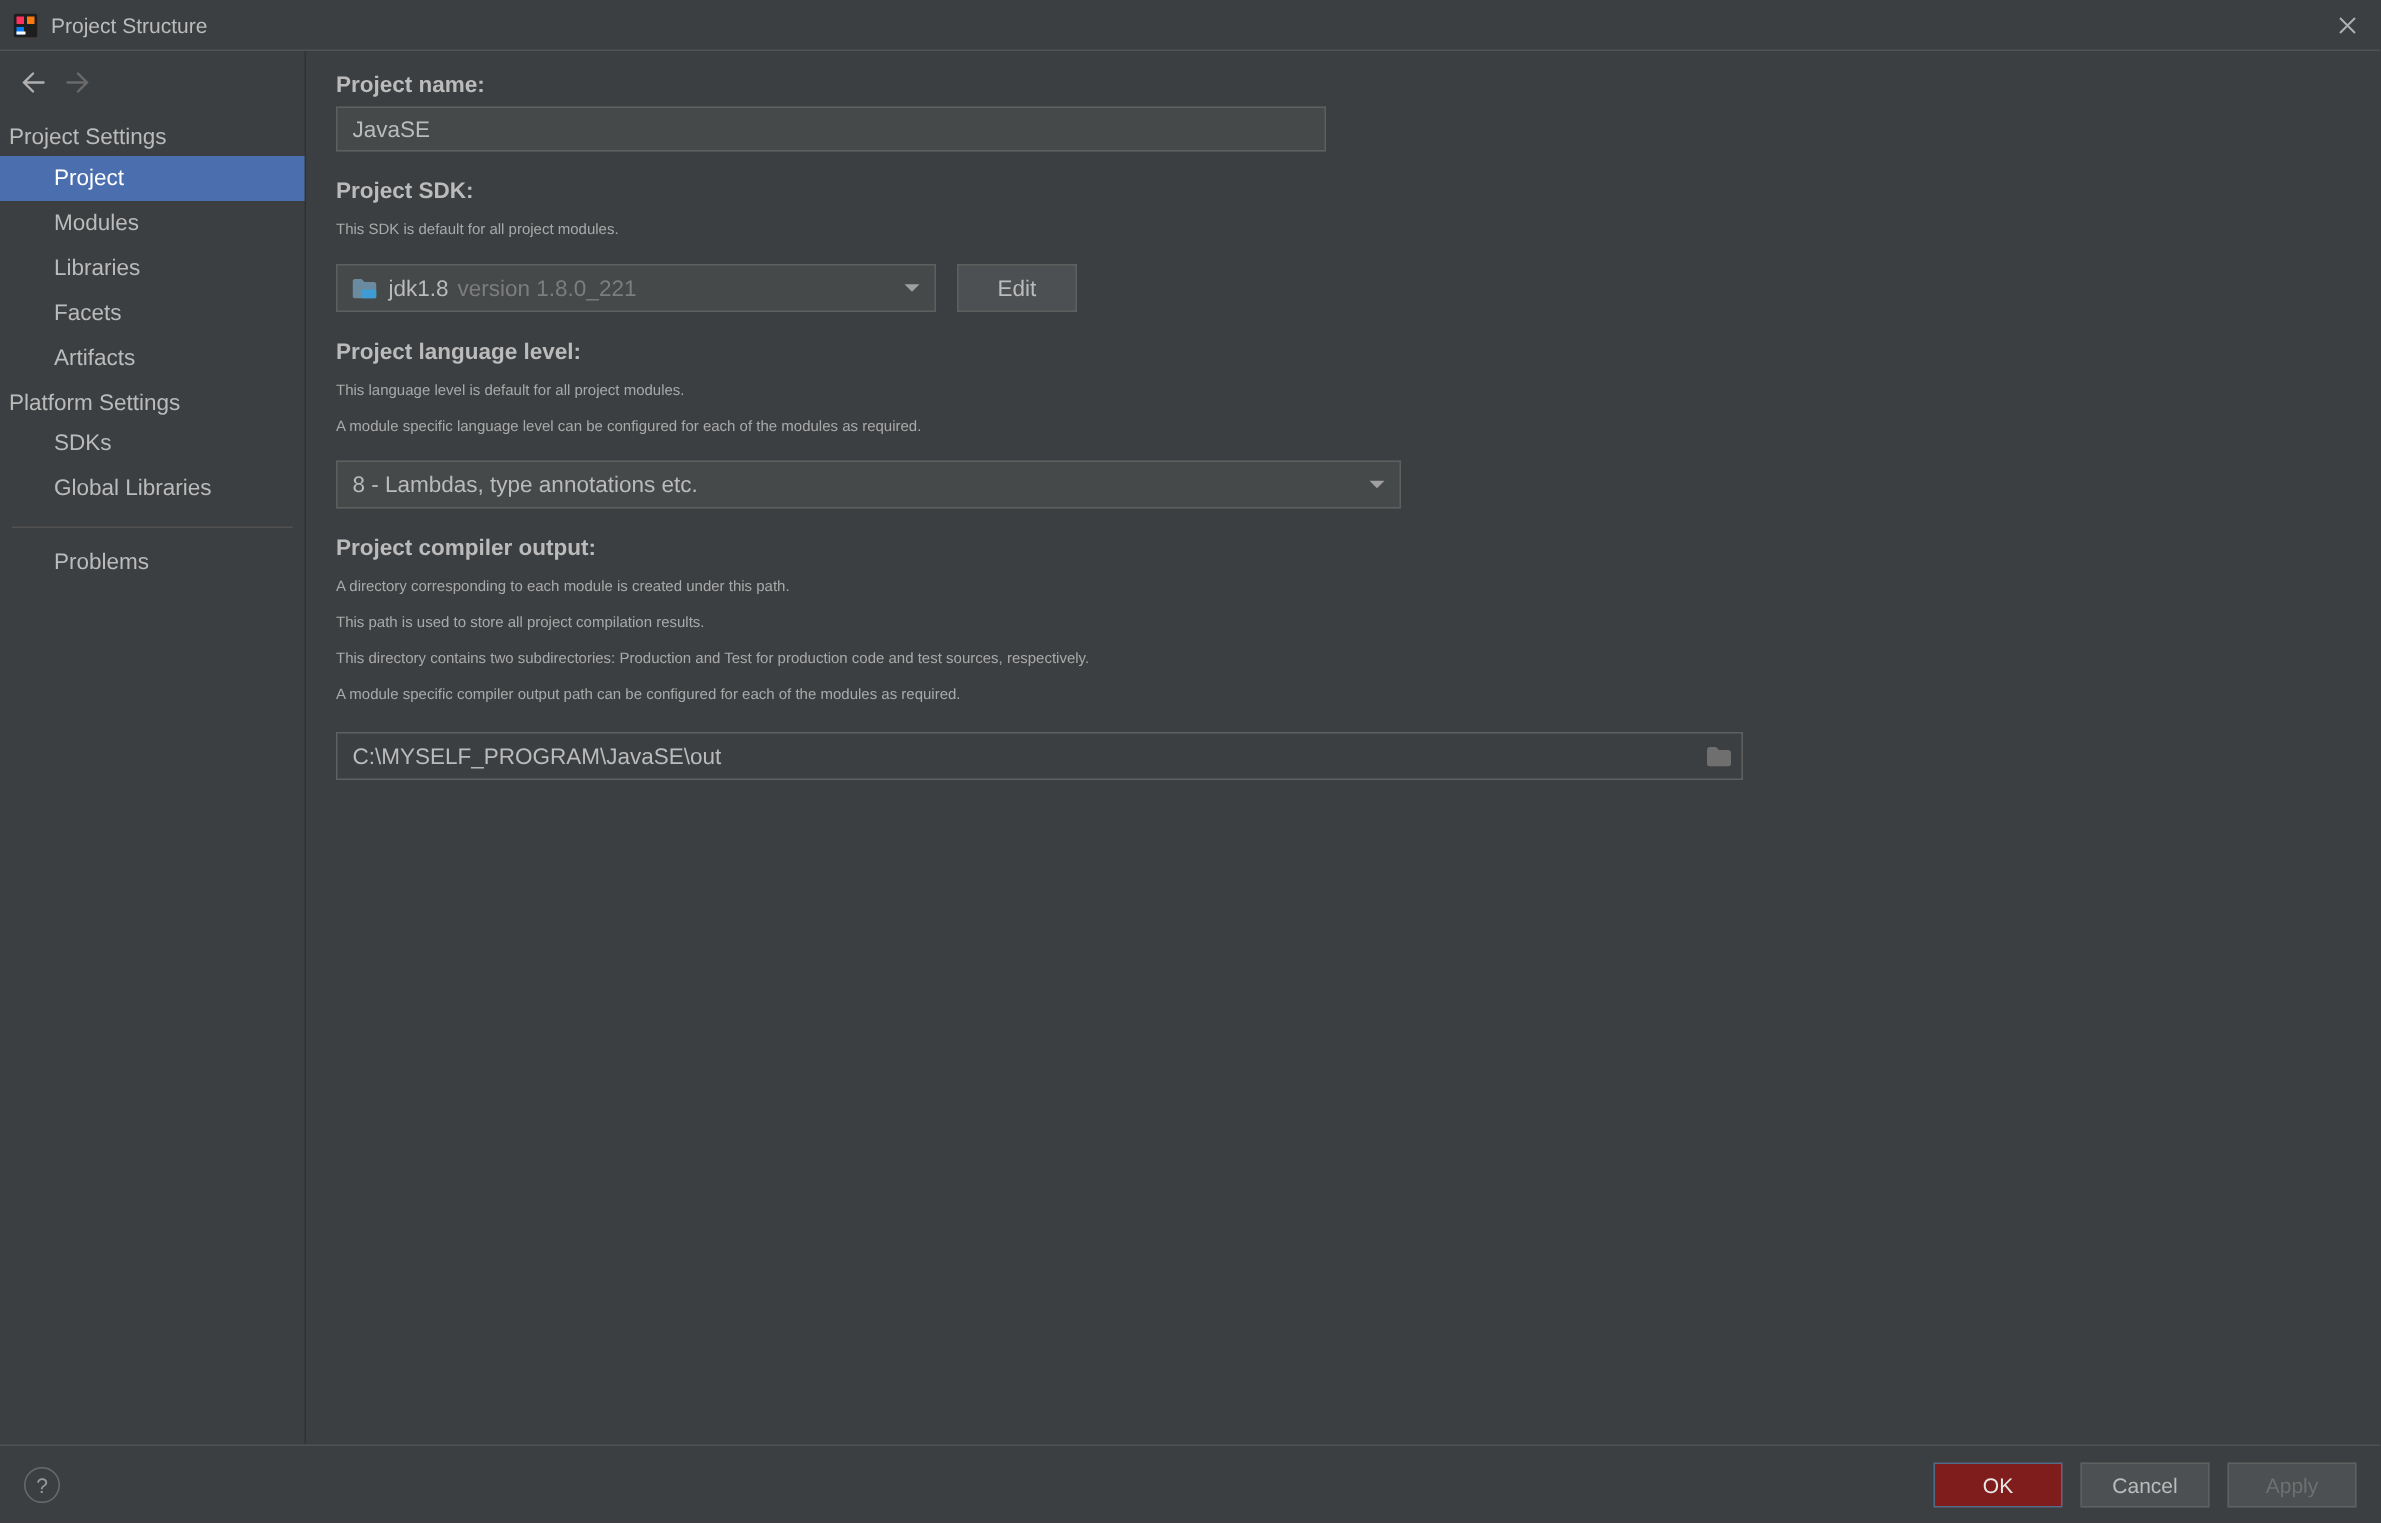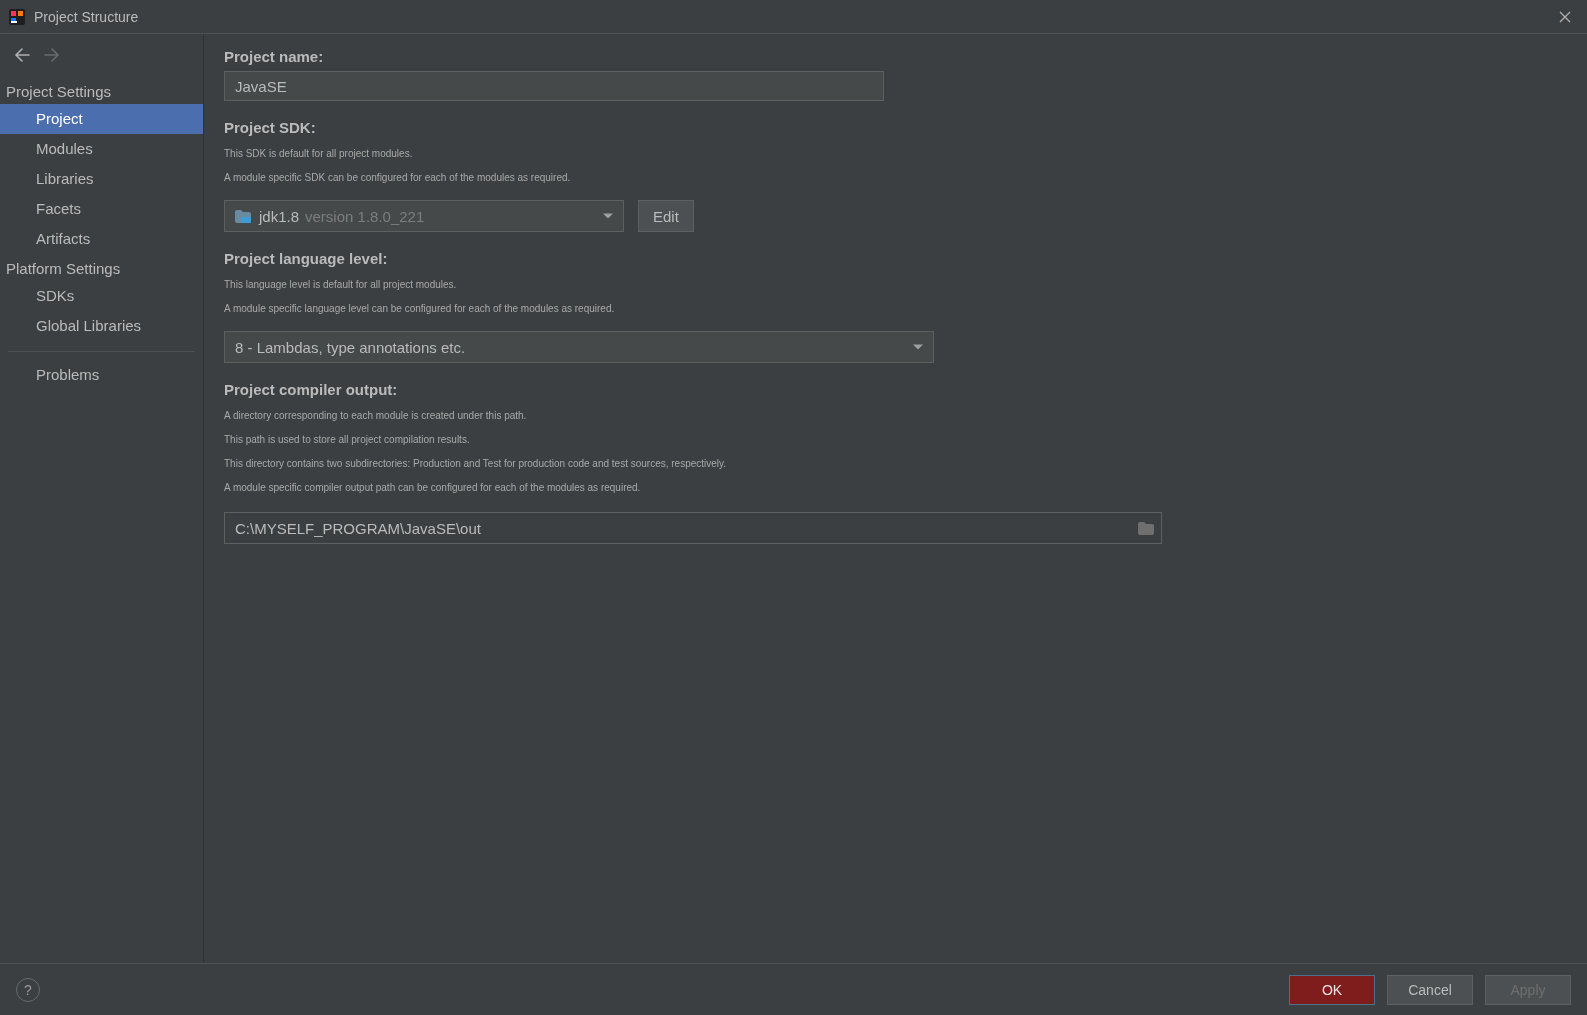--- a/index.html
+++ b/index.html
@@ -156,21 +156,21 @@
   .sdk-dropdown { width: 400px; }
   .lang-dropdown { width: 710px; }
   .dd-icon {
     display: inline-flex;
     margin-right: 8px;
   }
   .dd-main { color: #bbbbbb; }
   .dd-sub { color: #7d7d7d; margin-left: 6px; }
   .btn {
     height: 32px;
-    padding: 0 14px;
+    padding: 0 26px;
     background: #4c5052;
     border: 1px solid #5e6060;
     color: #bbbbbb;
     cursor: pointer;
     font-size: 15px;
     display: inline-flex;
     align-items: center;
   }
   .output-row {
     display: flex;
@@ -308,21 +308,20 @@
     <div class="main">
 
       <div class="block">
         <div class="section-label">Project name:</div>
         <input class="text-input" type="text" value="JavaSE" style="">
       </div>
 
       <div class="block">
         <div class="section-label">Project SDK:</div>
         <div class="desc">This SDK is default for all project modules.</div>
-        <div class="desc">A module specific SDK can be configured for each of the modules as required.</div>
         <div class="row">
           <div class="dropdown sdk-dropdown">
             <span class="dd-icon">
               <svg width="16" height="13" viewBox="0 0 16 13">
                   <path d="M0 2 Q0 0 2 0 H6 L8 2 H14 Q16 2 16 4 V11 Q16 13 14 13 H2 Q0 13 0 11 Z" fill="#6a8aa0"></path>
                   <rect x="6" y="7" width="10" height="6" rx="1" fill="#3e9bd4"></rect>
                 </svg>
             </span>
             <span class="dd-main">jdk1.8</span>
             <span class="dd-sub">version 1.8.0_221</span>

